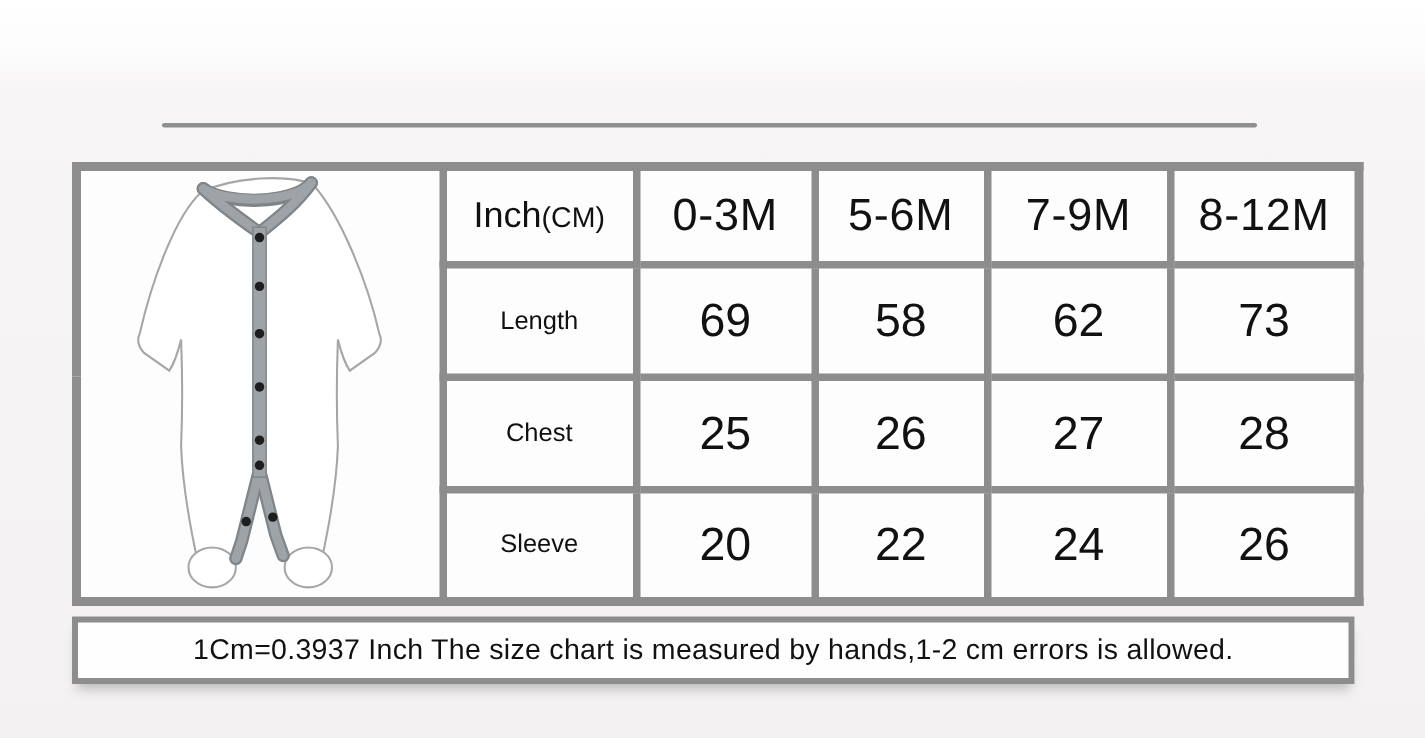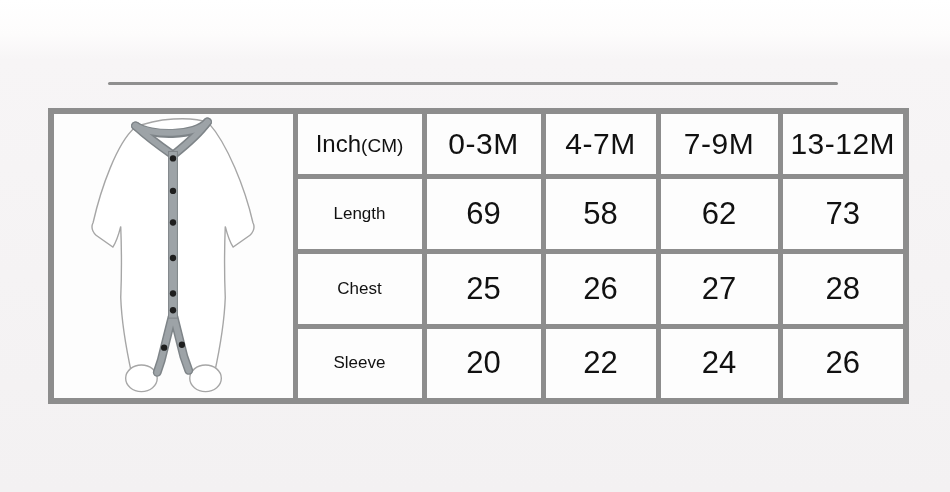--- a/index.html
+++ b/index.html
@@ -143,23 +143,23 @@
               <circle cx="115" cy="146" r="3.2"></circle>
               <circle cx="115" cy="182" r="3.2"></circle>
               <circle cx="115" cy="199" r="3.2"></circle>
               <circle cx="106" cy="237" r="3.2"></circle>
               <circle cx="124" cy="234" r="3.2"></circle>
             </g>
           </svg>
         </td>
         <td class="size-label-cell"><span>Inch</span><span class="unit">(CM)</span></td>
         <td class="month-cell">0-3M</td>
-        <td class="month-cell">4-7M</td>
+        <td class="month-cell">5-6M</td>
         <td class="month-cell">7-9M</td>
-        <td class="month-cell">13-12M</td>
+        <td class="month-cell">8-12M</td>
       </tr>
       <tr class="data-row">
         <td class="row-label">Length</td>
         <td class="val-cell">69</td>
         <td class="val-cell">58</td>
         <td class="val-cell">62</td>
         <td class="val-cell">73</td>
       </tr>
       <tr class="data-row">
         <td class="row-label">Chest</td>
@@ -171,14 +171,17 @@
       <tr class="data-row">
         <td class="row-label">Sleeve</td>
         <td class="val-cell">20</td>
         <td class="val-cell">22</td>
         <td class="val-cell">24</td>
         <td class="val-cell">26</td>
       </tr>
     </tbody>
   </table>
 
+  <div class="note-box">
+    <span>1Cm=0.3937 Inch The size chart is measured by hands,1-2 cm errors is allowed.</span>
+  </div>
 
 </div>
 
 </body></html>

